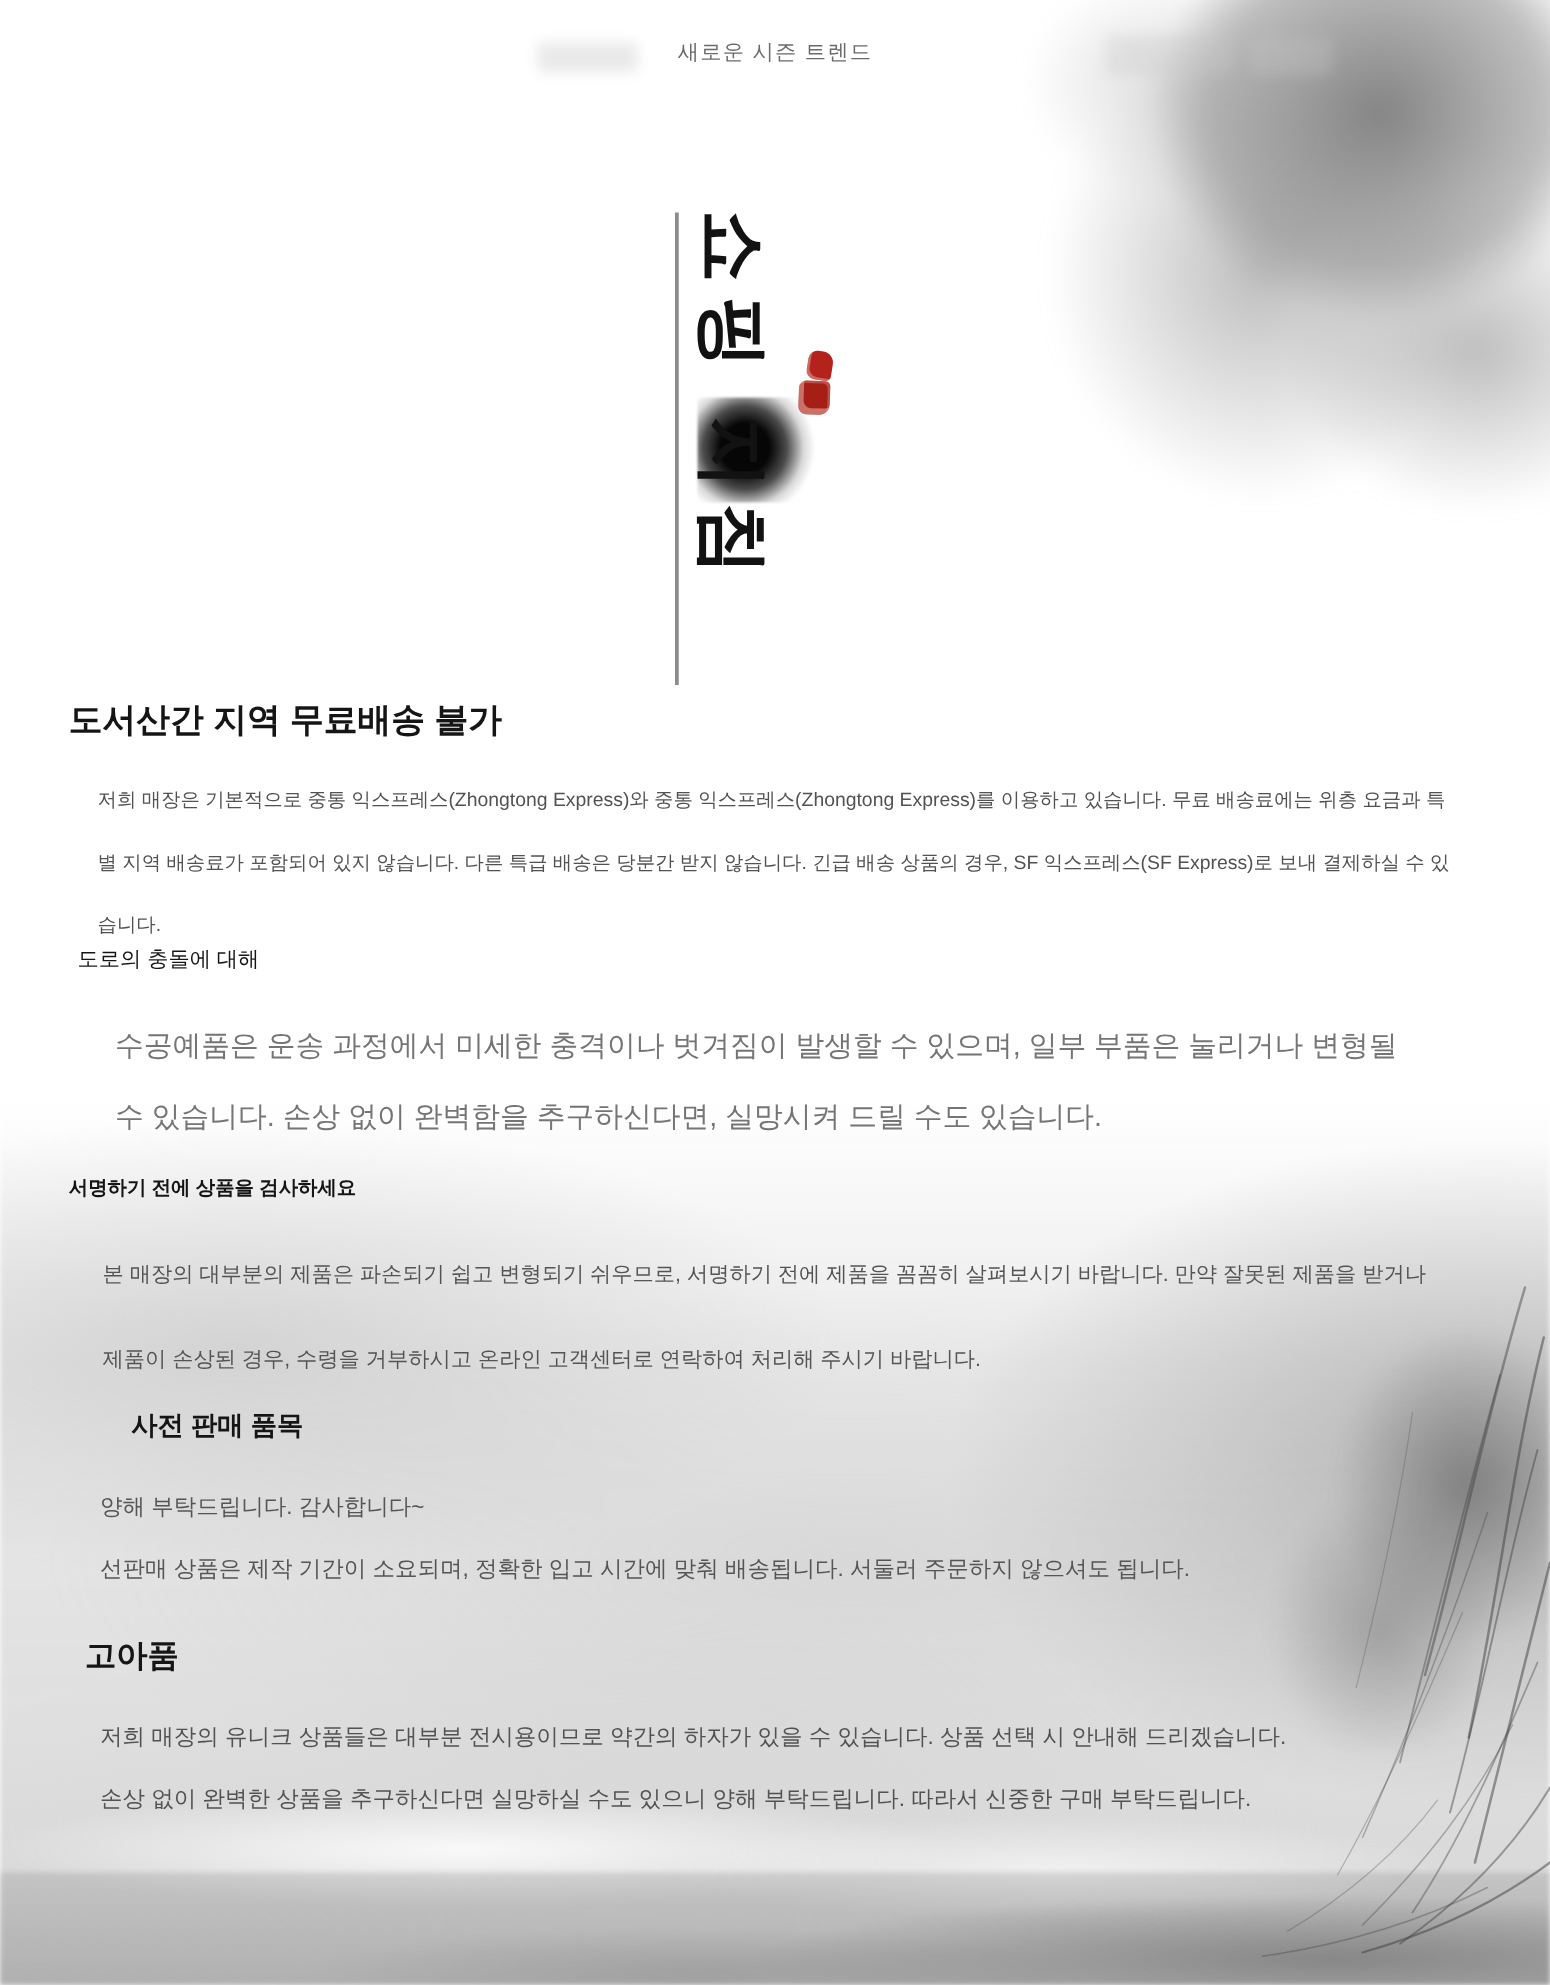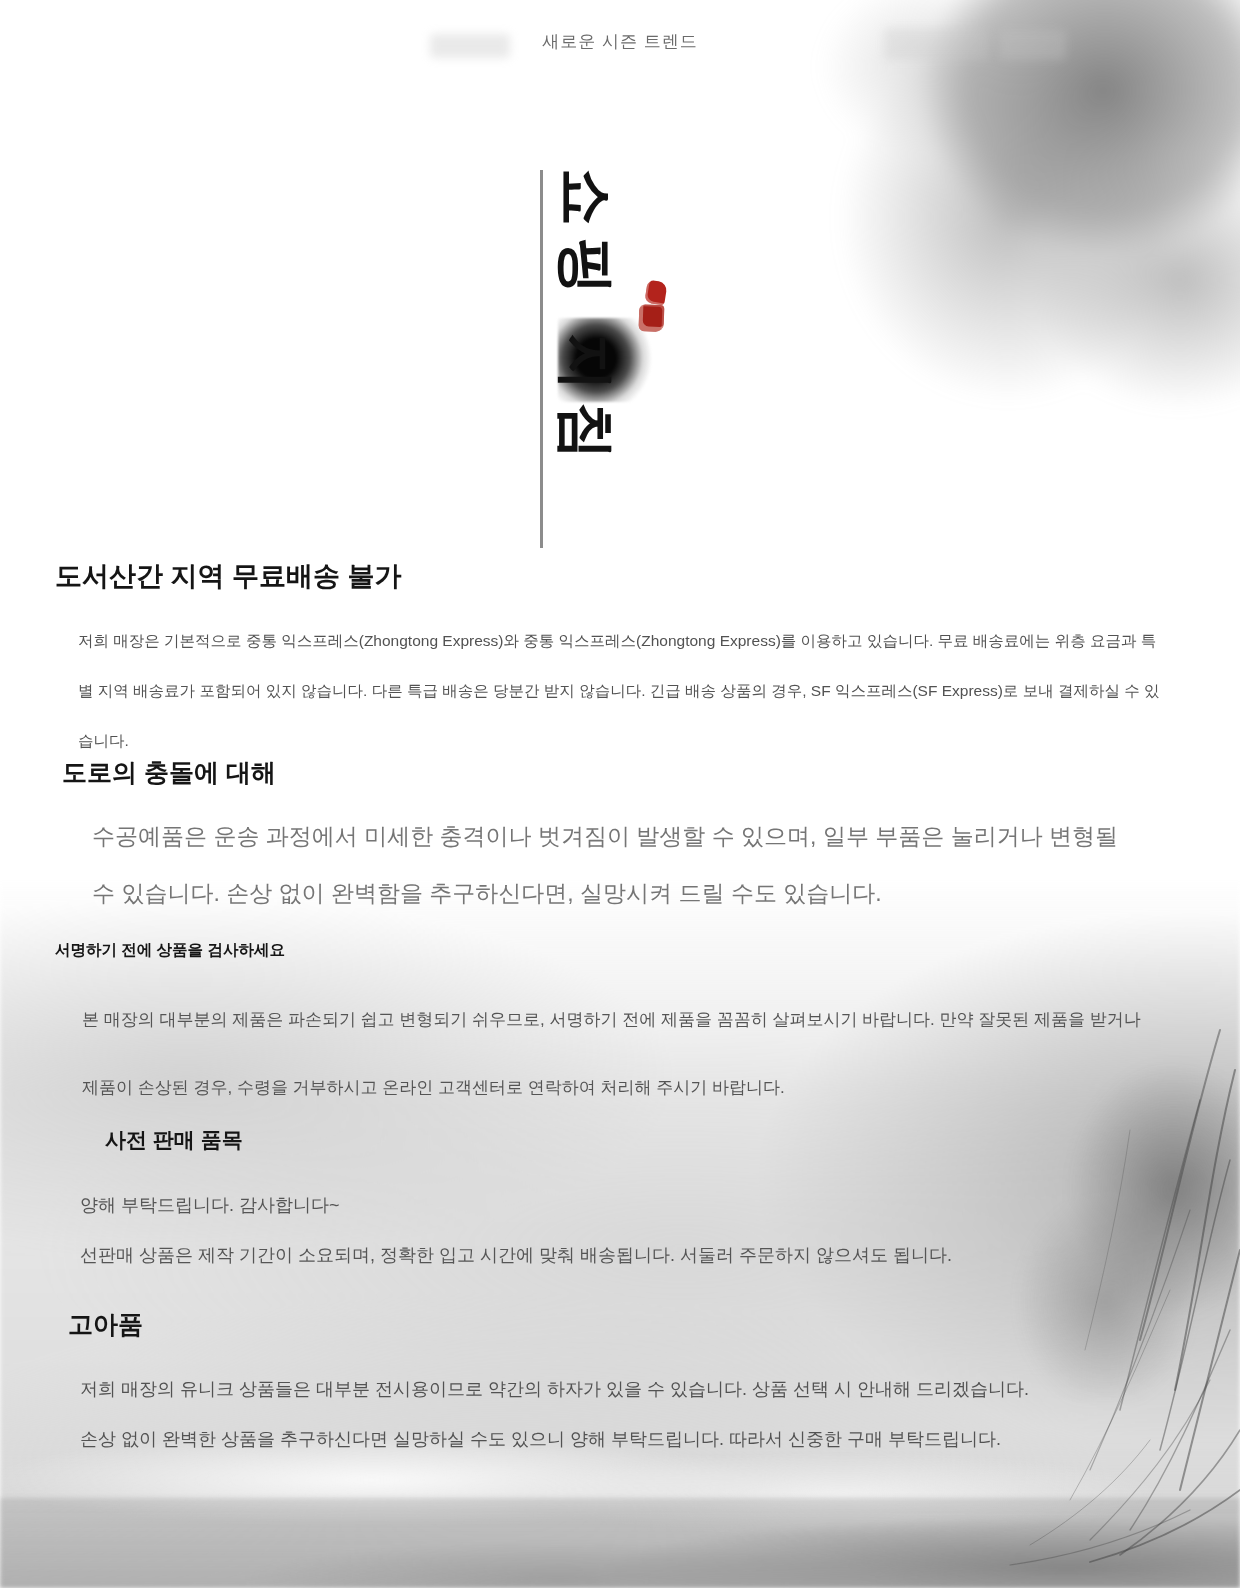--- a/index.html
+++ b/index.html
@@ -87,21 +87,21 @@
   }
 
   
   .sec{position:absolute;z-index:5;}
   .h{color:#151515;margin:0;}
   .p{color:#595959;margin:0;}
 
   .h1a{left:55px;top:558px;font-size:27px;font-weight:700;}
   .p1a{left:78px;top:616px;width:1082px;font-size:15.5px;line-height:50px;color:#525252;}
 
-  .h2a{left:62px;top:756px;font-size:25px;font-weight:700;}
+  .h2a{left:62px;top:756px;font-size:17px;font-weight:400;}
   .p2a{left:92px;top:808px;width:1032px;font-size:23px;line-height:57px;color:#757575;}
 
   .h3a{left:55px;top:940px;font-size:15.5px;font-weight:600;}
   .p3a{left:82px;top:986px;width:1068px;font-size:17px;line-height:68px;color:#545454;}
 
   .h4a{left:68px;top:1126px;font-size:21px;font-weight:700;margin-left:37px;}
   .p4a{left:80px;top:1180px;width:1090px;font-size:18px;line-height:50px;color:#555555;}
 
   .h5a{left:68px;top:1308px;font-size:25px;font-weight:700;}
   .p5a{left:80px;top:1364px;width:1096px;font-size:18px;line-height:50px;color:#525252;}

